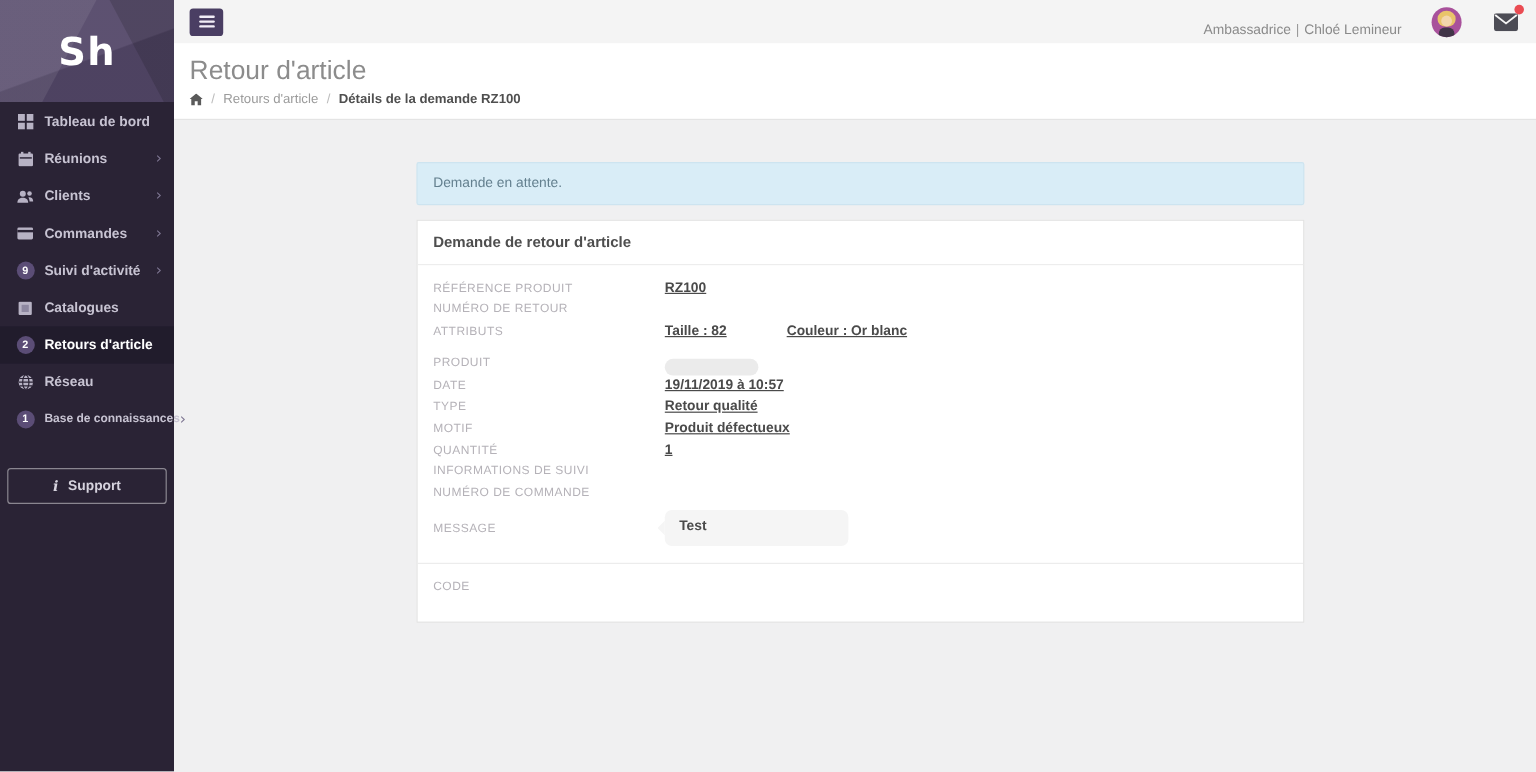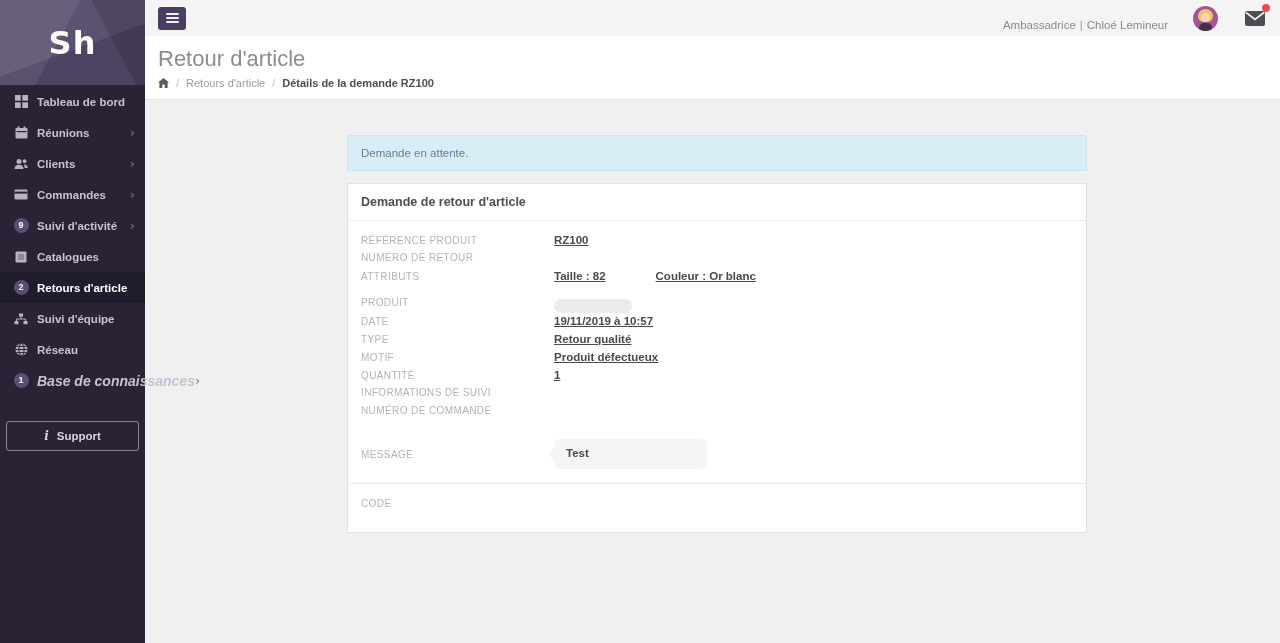--- a/index.html
+++ b/index.html
@@ -120,21 +120,21 @@
   .card-body { padding: 13px 13px 14px 13px; }
   .field-row { display: flex; align-items: baseline; min-height: 18px; }
   .field-row.gap-top { margin-top: 9px; }
   .field-label {
     width: 193px; min-width: 193px;
     font-size: 10px; color: #b5b2b8; letter-spacing: 0.4px; font-weight: 400;
   }
   .field-value { font-size: 11.5px; font-weight: bold; color: #4a4a4a; text-decoration: underline; }
   .field-value .attr2 { margin-left: 38px; padding-left: 12px; }
   .redacted-pill { width: 78px; height: 14px; border-radius: 7px; background: #ebebeb; align-self: center; }
-  .row-message { align-items: flex-start; margin-top: 16px; }
+  .row-message { align-items: flex-start; margin-top: 2px; }
   .msg-bubble {
     position: relative; background: #f5f5f5; border-radius: 6px;
     min-width: 153px; max-width: 400px; min-height: 30px;
     padding: 8px 12px; font-size: 11.5px; font-weight: bold; color: #4a4a4a;
   }
   .msg-bubble::before {
     content: ""; position: absolute; left: -6px; top: 9px;
     border-top: 6px solid transparent; border-bottom: 6px solid transparent;
     border-right: 6px solid #f5f5f5;
   }
@@ -217,48 +217,37 @@
       <span class="mi-label">Catalogues</span>
     </div>
 
     <div class="menu-item active">
       <span class="mi-icon">
         <span class="badge-circle">2</span>
       </span>
       <span class="mi-label">Retours d'article</span>
     </div>
 
-    <div class="menu-item">
-      <span class="mi-icon">
-        <svg class="sicon" width="14" height="12" viewBox="0 0 14 12">
-            <rect x="5" y="0.5" width="4" height="3.2" fill="#b7b2c4"></rect>
-            <rect x="0.5" y="8" width="4" height="3.2" fill="#b7b2c4"></rect>
-            <rect x="9.5" y="8" width="4" height="3.2" fill="#b7b2c4"></rect>
-            <path d="M7 3.7 L7 6 M2.5 8 L2.5 6 L11.5 6 L11.5 8" stroke="#b7b2c4" stroke-width="1" fill="none"></path>
-          </svg>
-      </span>
-      <span class="mi-label">Suivi d'équipe</span>
-    </div>
 
     <div class="menu-item">
       <span class="mi-icon">
         <svg class="sicon" width="13" height="13" viewBox="0 0 13 13">
             <circle cx="6.5" cy="6.5" r="6" fill="#b7b2c4"></circle>
             <ellipse cx="6.5" cy="6.5" rx="2.6" ry="6" fill="none" stroke="#2a2335" stroke-width="1"></ellipse>
             <path d="M0.5 6.5 L12.5 6.5 M1.3 3.4 L11.7 3.4 M1.3 9.6 L11.7 9.6" stroke="#2a2335" stroke-width="1"></path>
           </svg>
       </span>
       <span class="mi-label">Réseau</span>
     </div>
 
     <div class="menu-item">
       <span class="mi-icon">
         <span class="badge-circle">1</span>
       </span>
-      <span class="mi-label" style="font-size:14px;font-style:italic;">Base de connaissances</span>
+      <span class="mi-label" style="font-size:10px;">Base de connaissances</span>
       <span class="chevron">›</span>
     </div>
 
   </nav>
 
   <button class="support-btn">
     <span class="support-info">i</span>
     <span>Support</span>
   </button>
 </aside>

